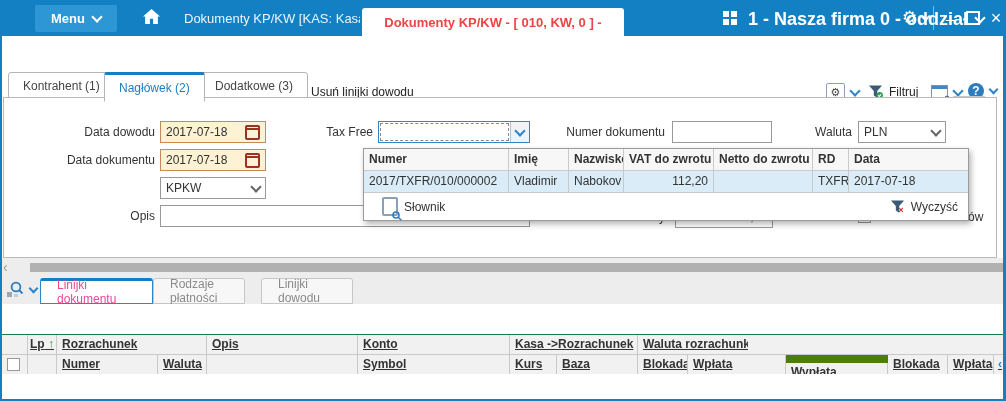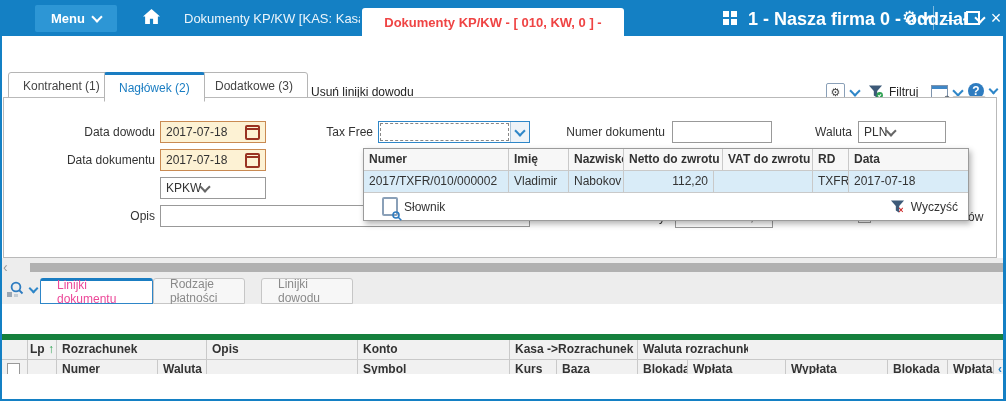--- a/index.html
+++ b/index.html
@@ -61,21 +61,21 @@
   .tab.active{border-top:3px solid #1a7dc2;color:#1a7dc2;height:26px;z-index:5;border-bottom:1px solid #fff;}
 
   
   .panel{left:3px;top:97px;width:994px;height:161px;background:#fff;border:1px solid #b9b9b9;box-sizing:border-box;}
   .lab{position:absolute;height:22px;line-height:22px;text-align:right;color:#333;}
   .field{position:absolute;height:22px;box-sizing:border-box;border:1px solid #999;background:#fff;
          line-height:20px;padding:0 5px;}
   .datef{background:#fdf2d4;border:1px solid #c98a52;display:flex;align-items:center;justify-content:space-between;}
   .cal{width:11px;height:11px;border:2px solid #993322;border-radius:2px;position:relative;display:inline-block;}
   .cal::before{content:"";position:absolute;left:0;right:0;top:1px;height:2px;background:#993322;}
-  .selectf{display:flex;align-items:center;cursor:pointer;}
+  .selectf{display:flex;align-items:center;justify-content:space-between;cursor:pointer;}
   .inputf{border:1px solid #999;}
   input.inputf{font-family:"Liberation Sans",sans-serif;font-size:12px;color:#333;outline:none;}
   .combo{display:flex;box-sizing:border-box;border:1px solid #2e86c8;background:#fff;}
   .combo .txt{flex:1;border:1px dashed #888;margin:1px;}
   .combo .btn{width:18px;background:#eef3f8;border-left:1px solid #aac3d8;display:flex;align-items:center;justify-content:center;cursor:pointer;}
   .chk{width:13px;height:13px;border:1px solid #999;background:#fff;display:inline-block;box-sizing:border-box;}
 
   
   .popup{left:363px;top:148px;width:604px;background:#fff;border:1px solid #9b9b9b;
          box-shadow:2px 3px 6px rgba(0,0,0,.3);z-index:20;}
@@ -95,21 +95,21 @@
   
   .btab{position:absolute;top:278px;height:26px;background:#f7f7f7;border:1px solid #c6c6c6;border-radius:3px 3px 0 0;
         display:flex;align-items:center;padding:0 16px;color:#8a8a8a;cursor:pointer;box-sizing:border-box;}
   .btab.active{background:#fff;border:1px solid #2e86c8;border-top:3px solid #1a7dc2;color:#ec4899;z-index:4;}
   .viewicon{left:6px;top:281px;display:flex;align-items:center;gap:5px;cursor:pointer;}
 
   
   .btoolbar{left:0;top:304px;width:1006px;height:29px;background:#fff;}
 
   
-  .ghead{left:0;top:334px;width:1006px;background:#4d7c0f;border-top:6px solid #15803d;}
+  .ghead{left:0;top:334px;width:1006px;background:#4d7c0f;border-top:1px solid #15803d;text-decoration:underline;}
   .grow{display:flex;height:20px;}
   .gcell{box-sizing:border-box;border-right:1px solid #c9c9c9;border-bottom:1px solid #c9c9c9;
          padding:0 5px;line-height:19px;font-weight:bold;white-space:nowrap;overflow:hidden;background:#f1f1f1;}
   .sortup{color:#2ea152;font-weight:bold;}
   .gbody{left:0;top:374px;width:1006px;height:25px;background:#fff;}
   .scrl{color:#2e86c8;font-weight:bold;}
 </style>
 </head>
 <body>
 
@@ -253,22 +253,22 @@
   <div class="lab" style="left:540px;top:206px;width:125px;">Stan końcowy</div>
   <div class="field abs" style="left:675px;top:206px;width:98px;text-align:right;">0,00</div>
   <span class="chk abs" style="left:858px;top:210px;"></span>
   <div class="lab" style="left:878px;top:206px;width:118px;text-align:left;">Wielu kontrahentów</div>
 
   <div class="abs popup">
     <div class="prow phead">
       <div class="pcell" style="width:145px;">Numer</div>
       <div class="pcell" style="width:60px;">Imię</div>
       <div class="pcell" style="width:55px;">Nazwisko</div>
+      <div class="pcell" style="width:90px;">VAT do zwrotu</div>
       <div class="pcell" style="width:99px;">Netto do zwrotu</div>
-      <div class="pcell" style="width:90px;">VAT do zwrotu</div>
       <div class="pcell" style="width:36px;">RD</div>
       <div class="pcell" style="width:119px;border-right:none;">Data</div>
     </div>
     <div class="prow pdata">
       <div class="pcell" style="width:145px;">2017/TXFR/010/000002</div>
       <div class="pcell" style="width:60px;">Vladimir</div>
       <div class="pcell" style="width:55px;">Nabokov</div>
       <div class="pcell" style="width:90px;text-align:right;">112,20</div>
       <div class="pcell" style="width:99px;"></div>
       <div class="pcell" style="width:36px;">TXFR</div>
@@ -337,21 +337,21 @@
       <div class="gcell" style="width:28px;padding:3px 0 0 7px;"><span class="chk"></span></div>
       <div class="gcell" style="width:29px;"></div>
       <div class="gcell" style="width:101px;">Numer</div>
       <div class="gcell" style="width:49px;">Waluta</div>
       <div class="gcell" style="width:151px;"></div>
       <div class="gcell" style="width:152px;">Symbol</div>
       <div class="gcell" style="width:47px;">Kurs</div>
       <div class="gcell" style="width:81px;">Baza</div>
       <div class="gcell" style="width:50px;">Blokada</div>
       <div class="gcell" style="width:98px;">Wpłata</div>
-      <div class="gcell" style="width:102px;">Wypłata</div>
+      <div class="gcell" style="width:102px;margin-top:8px;">Wypłata</div>
       <div class="gcell" style="width:60px;">Blokada</div>
       <div class="gcell" style="width:46px;">Wpłata</div>
       <div class="gcell scrl" style="flex:1;border-right:none;text-align:center;padding:0;">‹</div>
     </div>
   </div>
   <div class="abs gbody"></div>
 
   <div class="abs win-border" style="left:0;top:36px;width:2px;height:365px;"></div>
   <div class="abs win-border" style="left:1003px;top:36px;width:3px;height:365px;"></div>
   <div class="abs win-border" style="left:0;top:399px;width:1006px;height:2px;"></div>

